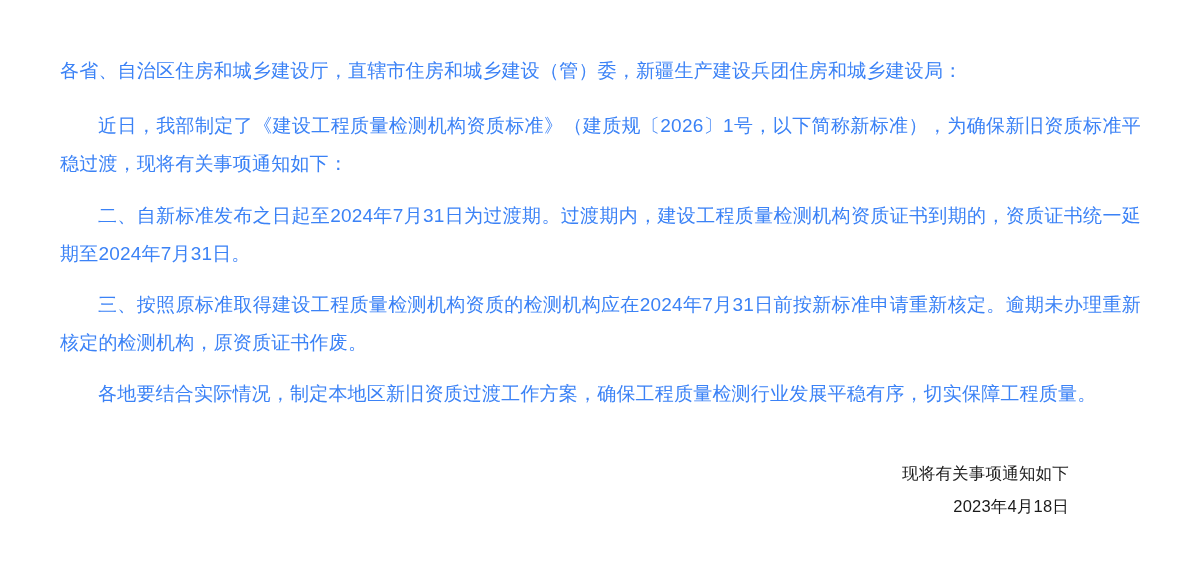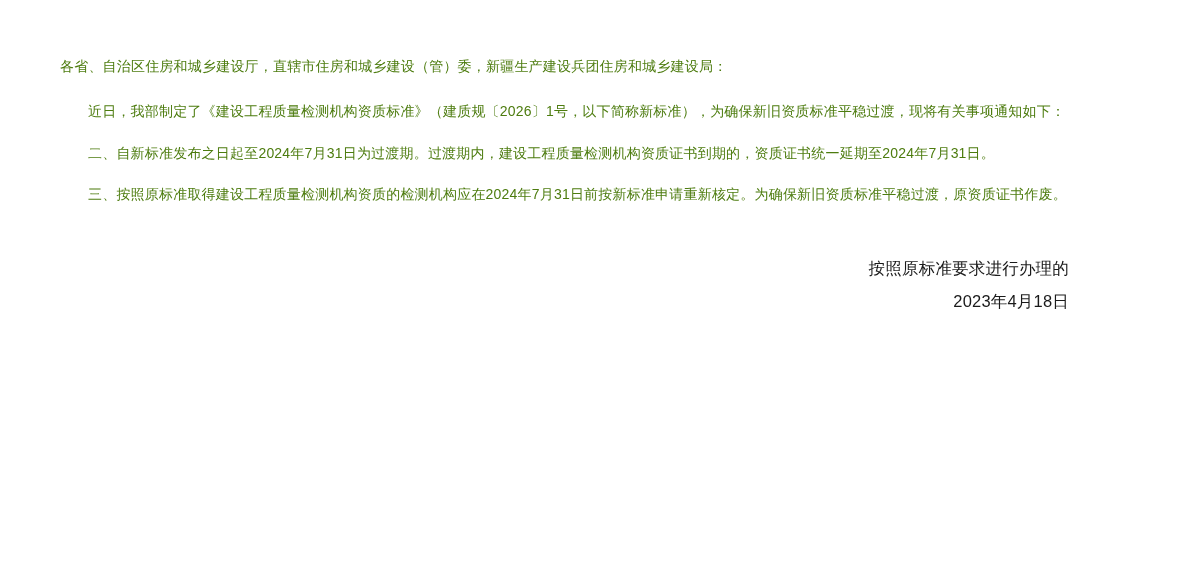--- a/index.html
+++ b/index.html
@@ -15,23 +15,23 @@
     overflow: hidden;
   }
   .page {
     position: relative;
     width: 1201px;
     height: 571px;
     box-sizing: border-box;
     padding: 52px 60px 0 60px;
   }
   .doc-body {
-    font-size: 14px;
+    font-size: 19px;
     line-height: 2.0;
-    color: #4d7c0f;
+    color: #3b82f6;
     letter-spacing: 0.2px;
   }
   .para {
     margin: 0 0 14px 0;
     text-align: justify;
     text-justify: inter-ideograph;
   }
   .para.indent {
     text-indent: 2em;
   }
@@ -59,22 +59,23 @@
 <div class="page">
   <div class="doc-body">
 
     <p class="para salutation">各省、自治区住房和城乡建设厅，直辖市住房和城乡建设（管）委，新疆生产建设兵团住房和城乡建设局：</p>
 
     <p class="para indent">近日，我部制定了《建设工程质量检测机构资质标准》（建质规〔2026〕1号，以下简称新标准），为确保新旧资质标准平稳过渡，现将有关事项通知如下：</p>
 
 
     <p class="para indent tight">二、自新标准发布之日起至2024年7月31日为过渡期。过渡期内，建设工程质量检测机构资质证书到期的，资质证书统一延期至2024年7月31日。</p>
 
-    <p class="para indent tight">三、按照原标准取得建设工程质量检测机构资质的检测机构应在2024年7月31日前按新标准申请重新核定。为确保新旧资质标准平稳过渡，原资质证书作废。</p>
+    <p class="para indent tight">三、按照原标准取得建设工程质量检测机构资质的检测机构应在2024年7月31日前按新标准申请重新核定。逾期未办理重新核定的检测机构，原资质证书作废。</p>
 
+    <p class="para indent">各地要结合实际情况，制定本地区新旧资质过渡工作方案，确保工程质量检测行业发展平稳有序，切实保障工程质量。</p>
 
   </div>
 
   <div class="signature">
-    <div>按照原标准要求进行办理的</div>
+    <div>现将有关事项通知如下</div>
     <div>2023年4月18日</div>
   </div>
 </div>
 
 </body></html>

